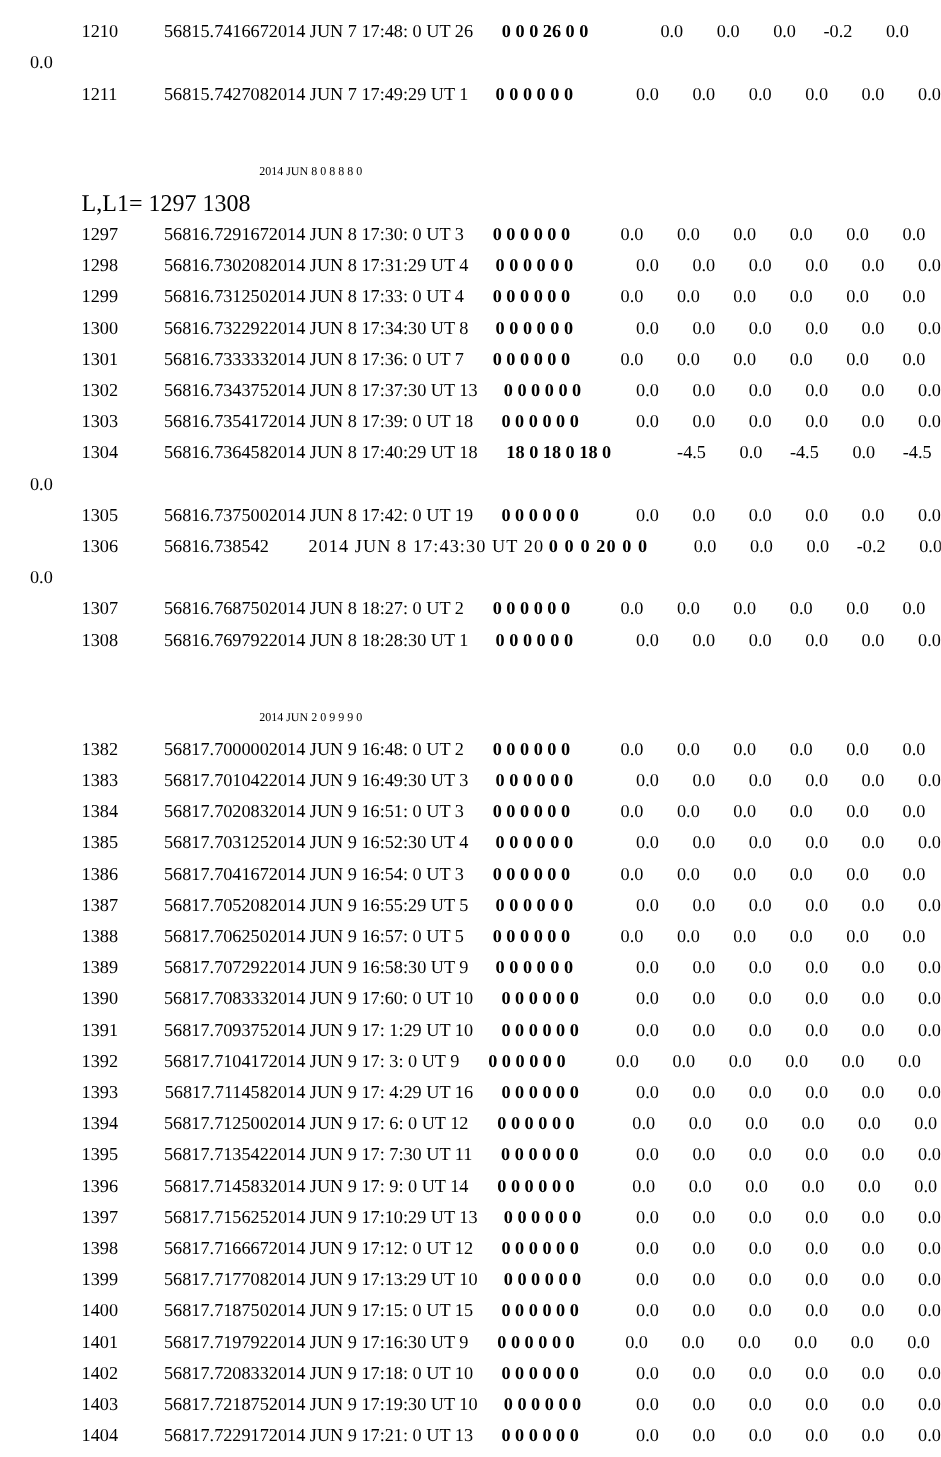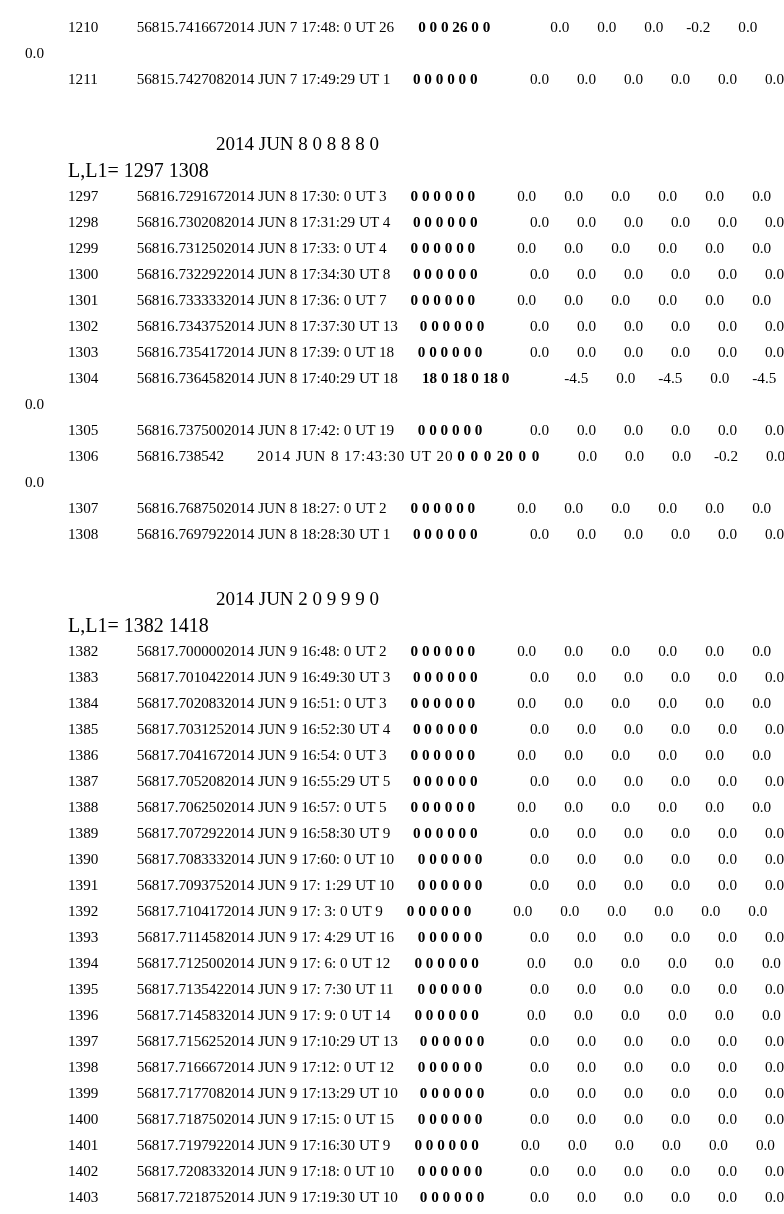--- a/index.html
+++ b/index.html
@@ -84,21 +84,21 @@
     line-height: 26px;
     font-size: 15.2px;
     padding-left: 25px;
     white-space: pre;
   }
 
   
   .day-header {
     height: 26px;
     line-height: 26px;
-    font-size: 19px;
+    font-size: 10px;
     padding-left: 216px;
     white-space: pre;
   }
 
   
   .ll-line {
     height: 26px;
     line-height: 26px;
     font-size: 20px;
     padding-left: 68px;
@@ -127,21 +127,20 @@
       <div class="row nudge"><span class="idx">1304</span><span class="mjd">56816.736458</span><span class="stamp">2014 JUN 8 17:40:29 UT 18</span><span class="gap-a"> </span><span class="flags">18 0 18 0 18 0</span><span class="gap-b"> </span><span class="vals"><span class="v">-4.5</span><span class="v">0.0</span><span class="v">-4.5</span><span class="v">0.0</span><span class="v">-4.5</span></span></div>
       <div class="wrap-val">0.0</div>
       <div class="row shift2"><span class="idx">1305</span><span class="mjd">56816.737500</span><span class="stamp">2014 JUN 8 17:42: 0 UT 19</span><span class="gap-a"> </span><span class="flags">0 0 0 0 0 0</span><span class="gap-b"> </span><span class="vals"><span class="v">0.0</span><span class="v">0.0</span><span class="v">0.0</span><span class="v">0.0</span><span class="v">0.0</span><span class="v">0.0</span></span></div>
       <div class="row wide nudge"><span class="idx">1306</span><span class="mjd">56816.738542</span><span class="stamp">2014 JUN 8 17:43:30 UT 20</span><span class="gap-a"> </span><span class="flags">0 0 0 20 0 0</span><span class="gap-b"> </span><span class="vals"><span class="v">0.0</span><span class="v">0.0</span><span class="v">0.0</span><span class="v">-0.2</span><span class="v">0.0</span></span></div>
       <div class="wrap-val">0.0</div>
       <div class="row shift"><span class="idx">1307</span><span class="mjd">56816.768750</span><span class="stamp">2014 JUN 8 18:27: 0 UT 2</span><span class="gap-a"> </span><span class="flags">0 0 0 0 0 0</span><span class="gap-b"> </span><span class="vals"><span class="v">0.0</span><span class="v">0.0</span><span class="v">0.0</span><span class="v">0.0</span><span class="v">0.0</span><span class="v">0.0</span></span></div>
       <div class="row "><span class="idx">1308</span><span class="mjd">56816.769792</span><span class="stamp">2014 JUN 8 18:28:30 UT 1</span><span class="gap-a"> </span><span class="flags">0 0 0 0 0 0</span><span class="gap-b"> </span><span class="vals"><span class="v">0.0</span><span class="v">0.0</span><span class="v">0.0</span><span class="v">0.0</span><span class="v">0.0</span><span class="v">0.0</span></span></div>
       <div class="spacer"></div>
       <div class="spacer-sm"></div>
       <div class="day-header">2014 JUN 2 0 9 9 9 0</div>
-      <div class="ll-line"><span>L,L1= </span><span>1382</span><span> </span><span>1418</span></div>
       <div class="row shift"><span class="idx">1382</span><span class="mjd">56817.700000</span><span class="stamp">2014 JUN 9 16:48: 0 UT 2</span><span class="gap-a"> </span><span class="flags">0 0 0 0 0 0</span><span class="gap-b"> </span><span class="vals"><span class="v">0.0</span><span class="v">0.0</span><span class="v">0.0</span><span class="v">0.0</span><span class="v">0.0</span><span class="v">0.0</span></span></div>
       <div class="row "><span class="idx">1383</span><span class="mjd">56817.701042</span><span class="stamp">2014 JUN 9 16:49:30 UT 3</span><span class="gap-a"> </span><span class="flags">0 0 0 0 0 0</span><span class="gap-b"> </span><span class="vals"><span class="v">0.0</span><span class="v">0.0</span><span class="v">0.0</span><span class="v">0.0</span><span class="v">0.0</span><span class="v">0.0</span></span></div>
       <div class="row shift"><span class="idx">1384</span><span class="mjd">56817.702083</span><span class="stamp">2014 JUN 9 16:51: 0 UT 3</span><span class="gap-a"> </span><span class="flags">0 0 0 0 0 0</span><span class="gap-b"> </span><span class="vals"><span class="v">0.0</span><span class="v">0.0</span><span class="v">0.0</span><span class="v">0.0</span><span class="v">0.0</span><span class="v">0.0</span></span></div>
       <div class="row "><span class="idx">1385</span><span class="mjd">56817.703125</span><span class="stamp">2014 JUN 9 16:52:30 UT 4</span><span class="gap-a"> </span><span class="flags">0 0 0 0 0 0</span><span class="gap-b"> </span><span class="vals"><span class="v">0.0</span><span class="v">0.0</span><span class="v">0.0</span><span class="v">0.0</span><span class="v">0.0</span><span class="v">0.0</span></span></div>
       <div class="row shift"><span class="idx">1386</span><span class="mjd">56817.704167</span><span class="stamp">2014 JUN 9 16:54: 0 UT 3</span><span class="gap-a"> </span><span class="flags">0 0 0 0 0 0</span><span class="gap-b"> </span><span class="vals"><span class="v">0.0</span><span class="v">0.0</span><span class="v">0.0</span><span class="v">0.0</span><span class="v">0.0</span><span class="v">0.0</span></span></div>
       <div class="row "><span class="idx">1387</span><span class="mjd">56817.705208</span><span class="stamp">2014 JUN 9 16:55:29 UT 5</span><span class="gap-a"> </span><span class="flags">0 0 0 0 0 0</span><span class="gap-b"> </span><span class="vals"><span class="v">0.0</span><span class="v">0.0</span><span class="v">0.0</span><span class="v">0.0</span><span class="v">0.0</span><span class="v">0.0</span></span></div>
       <div class="row shift"><span class="idx">1388</span><span class="mjd">56817.706250</span><span class="stamp">2014 JUN 9 16:57: 0 UT 5</span><span class="gap-a"> </span><span class="flags">0 0 0 0 0 0</span><span class="gap-b"> </span><span class="vals"><span class="v">0.0</span><span class="v">0.0</span><span class="v">0.0</span><span class="v">0.0</span><span class="v">0.0</span><span class="v">0.0</span></span></div>
       <div class="row "><span class="idx">1389</span><span class="mjd">56817.707292</span><span class="stamp">2014 JUN 9 16:58:30 UT 9</span><span class="gap-a"> </span><span class="flags">0 0 0 0 0 0</span><span class="gap-b"> </span><span class="vals"><span class="v">0.0</span><span class="v">0.0</span><span class="v">0.0</span><span class="v">0.0</span><span class="v">0.0</span><span class="v">0.0</span></span></div>
       <div class="row shift2"><span class="idx">1390</span><span class="mjd">56817.708333</span><span class="stamp">2014 JUN 9 17:60: 0 UT 10</span><span class="gap-a"> </span><span class="flags">0 0 0 0 0 0</span><span class="gap-b"> </span><span class="vals"><span class="v">0.0</span><span class="v">0.0</span><span class="v">0.0</span><span class="v">0.0</span><span class="v">0.0</span><span class="v">0.0</span></span></div>
       <div class="row shift2"><span class="idx">1391</span><span class="mjd">56817.709375</span><span class="stamp">2014 JUN 9 17: 1:29 UT 10</span><span class="gap-a"> </span><span class="flags">0 0 0 0 0 0</span><span class="gap-b"> </span><span class="vals"><span class="v">0.0</span><span class="v">0.0</span><span class="v">0.0</span><span class="v">0.0</span><span class="v">0.0</span><span class="v">0.0</span></span></div>

